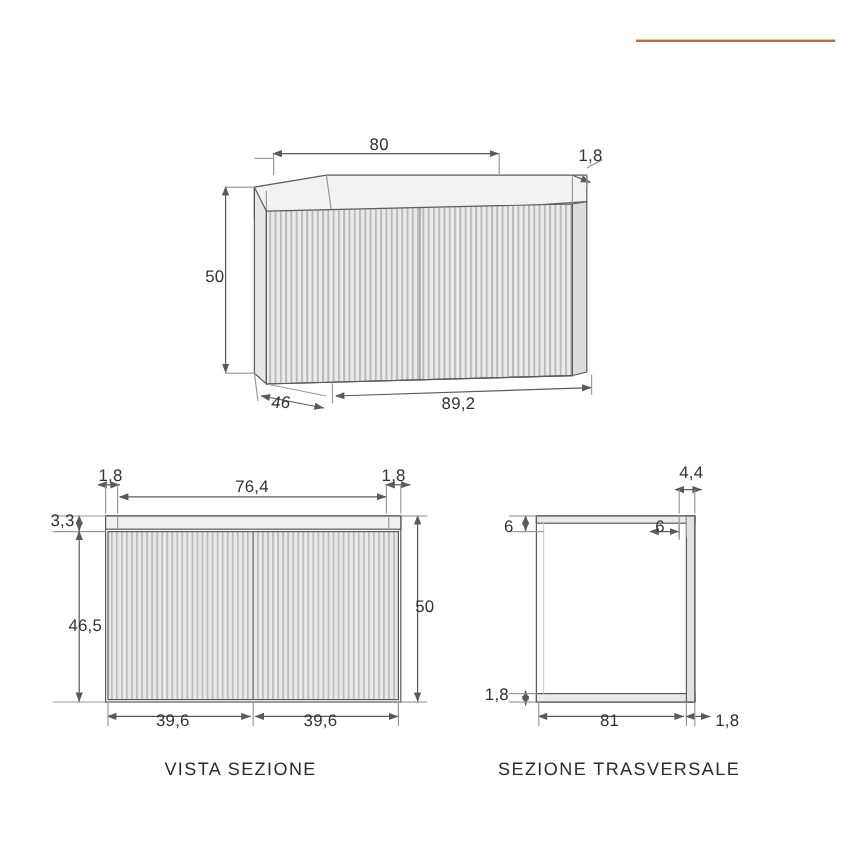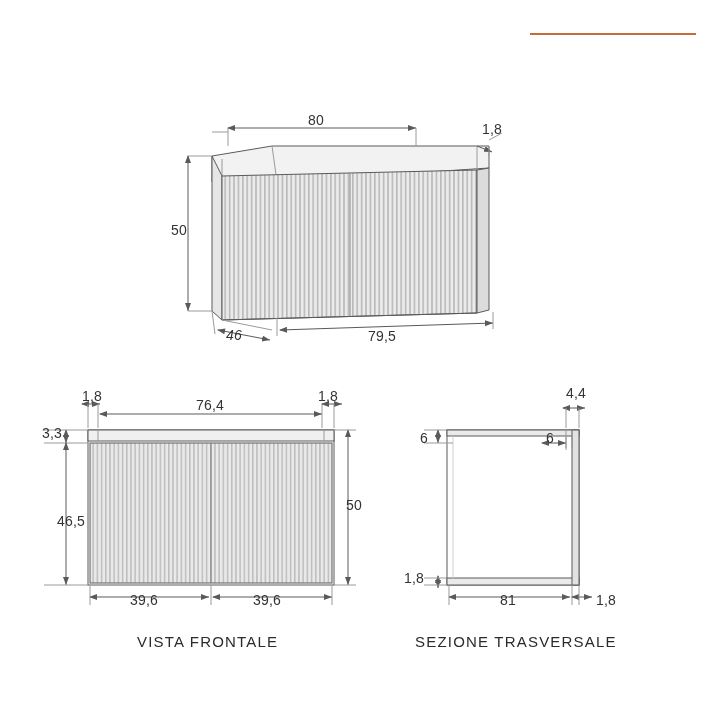--- a/index.html
+++ b/index.html
@@ -205,34 +205,34 @@
         </g>
 
       </g>
     </svg>
   </div>
 
   <div class="lbl" style="left:308px; top:112px;">80</div>
   <div class="lbl" style="left:482px; top:121px;">1,8</div>
   <div class="lbl" style="left:171px; top:222px;">50</div>
   <div class="lbl" style="left:226px; top:327px;font-style:italic;">46</div>
-  <div class="lbl" style="left:368px; top:328px;">79,5</div>
+  <div class="lbl" style="left:368px; top:328px;">89,2</div>
 
   <div class="lbl" style="left:82px; top:388px;">1,8</div>
   <div class="lbl" style="left:196px; top:397px;">76,4</div>
   <div class="lbl" style="left:318px; top:388px;">1,8</div>
   <div class="lbl" style="left:42px; top:425px;">3,3</div>
   <div class="lbl" style="left:57px; top:500px;margin-top:13px;">46,5</div>
   <div class="lbl" style="left:346px; top:497px;">50</div>
   <div class="lbl" style="left:130px; top:592px;">39,6</div>
   <div class="lbl" style="left:253px; top:592px;">39,6</div>
 
   <div class="lbl" style="left:566px; top:385px;">4,4</div>
   <div class="lbl" style="left:420px; top:430px;">6</div>
   <div class="lbl" style="left:546px; top:430px;">6</div>
   <div class="lbl" style="left:404px; top:570px;">1,8</div>
   <div class="lbl" style="left:500px; top:592px;">81</div>
   <div class="lbl" style="left:596px; top:592px;">1,8</div>
 
-  <div class="caption" style="left:137px; top:633px;">VISTA FRONTALE</div>
+  <div class="caption" style="left:137px; top:633px;">VISTA SEZIONE</div>
   <div class="caption" style="left:415px; top:633px;text-align:center;">SEZIONE TRASVERSALE</div>
 
 </div>
 
 </body></html>

